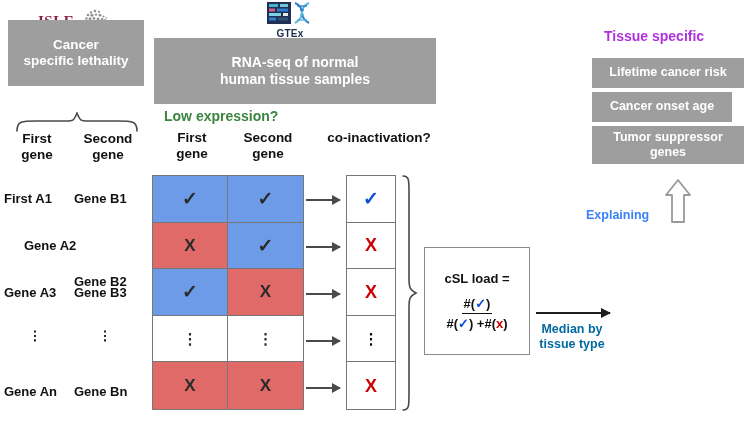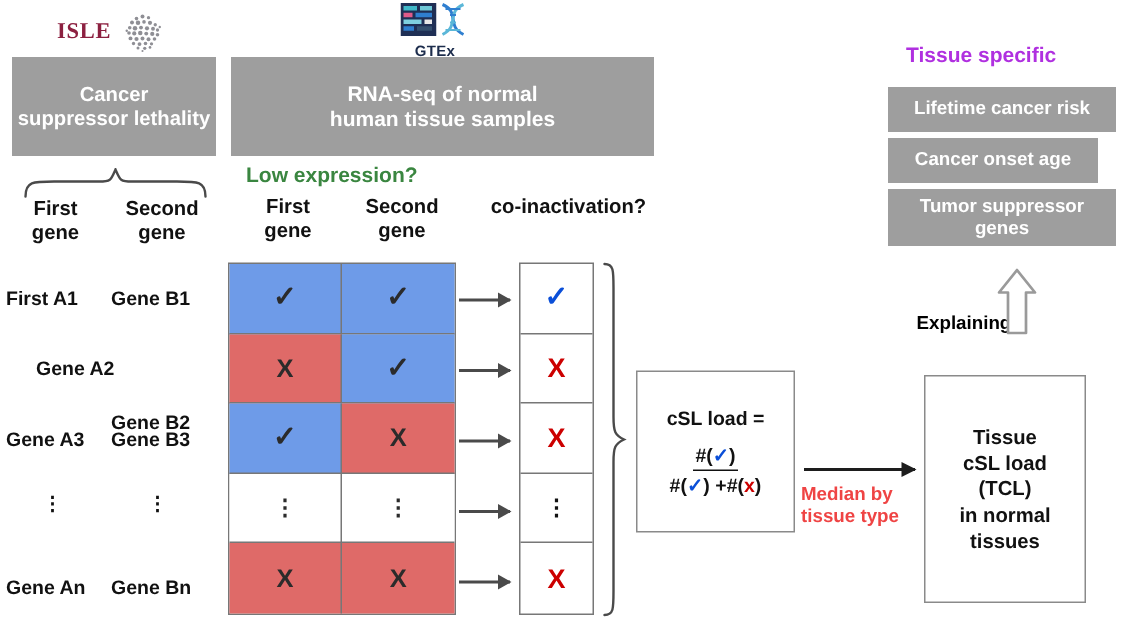--- a/index.html
+++ b/index.html
@@ -21,21 +21,21 @@
   .gtex-logo{left:258px;top:2px;width:64px;height:34px;text-align:center;}
   .gtex-mark{width:46px;height:22px;margin:0 auto;position:relative;overflow:hidden;border-radius:2px;}
   .gtex-word{font-size:10px;font-weight:bold;color:#1c2c4c;letter-spacing:.2px;margin-top:0px;font-family:"Liberation Sans",sans-serif;}
 
   
   .graybox{
     background:#9e9e9e;color:#ffffff;font-weight:bold;
     display:flex;align-items:center;justify-content:center;text-align:center;
     line-height:1.22;
   }
-  #box-cancer{left:8px;top:38px;width:136px;height:66px;font-size:13.5px;padding:16px 3px;box-sizing:border-box;}
+  #box-cancer{left:8px;top:20px;width:136px;height:66px;font-size:13.5px;padding:16px 3px;box-sizing:border-box;}
   #box-rnaseq{left:154px;top:38px;width:282px;height:66px;font-size:14px;}
 
   #box-lifetime{left:592px;top:58px;width:152px;height:30px;font-size:12.5px;}
   #box-onset{left:592px;top:92px;width:140px;height:30px;font-size:12.5px;}
   #box-tumor{left:592px;top:126px;width:152px;height:38px;font-size:12.5px;}
 
   
   .cap-green{left:164px;top:108px;color:#3a8640;font-size:14px;font-weight:bold;}
   .cap-magenta{left:604px;top:28px;color:#b030e0;font-size:14px;font-weight:bold;}
 
@@ -93,29 +93,29 @@
   .f-title{font-size:13px;font-weight:bold;color:#111;margin-bottom:10px;}
   .f-num{font-size:13px;font-weight:bold;color:#111;padding:0 2px 2px 2px;border-bottom:1.5px solid #111;}
   .f-den{font-size:13px;font-weight:bold;color:#111;padding-top:2px;}
   .tick{color:#0b4fd8;}
   .cross{color:#cc0000;}
 
   
   .med-arrow{left:536px;top:312px;width:74px;height:2px;background:#1d1d1d;}
   .med-arrow:after{content:"";position:absolute;right:-1px;top:-4.5px;
       border-left:10px solid #1d1d1d;border-top:5.5px solid transparent;border-bottom:5.5px solid transparent;}
-  .med-label{left:534px;top:322px;width:76px;font-size:12.5px;font-weight:bold;color:#ef4444;line-height:1.2;}
+  .med-label{left:534px;top:322px;width:76px;text-align:center;font-size:12.5px;font-weight:bold;color:#0369a1;line-height:1.2;}
 
   
   #box-tcl{left:616px;top:250px;width:108px;height:152px;border:1px solid #8a8a8a;background:#fff;
       box-sizing:border-box;display:flex;align-items:center;justify-content:center;text-align:center;
       font-size:13.5px;font-weight:bold;color:#111;line-height:1.28;}
 
   
-  .exp-label{left:611px;top:208px;font-size:12.5px;font-weight:bold;color:#000000;}
+  .exp-label{left:586px;top:208px;font-size:12.5px;font-weight:bold;color:#3b82f6;}
   .exp-arrow{left:664px;top:178px;width:28px;height:46px;}
 </style>
 </head>
 <body>
 
 <div class="stage">
 
   <div class="abs isle-logo">
     <span class="isle-word">ISLE</span>
     <span class="isle-blob">
@@ -181,21 +181,21 @@
         <line x1="33" y1="13" x2="37" y2="13" stroke="#5bb7d8" stroke-width="1.4"></line>
         <line x1="30" y1="18" x2="40" y2="18" stroke="#5bb7d8" stroke-width="1.4"></line>
       </svg>
     </span>
     <div class="gtex-word">GTEx</div>
   </div>
 
   <div class="abs graybox" id="box-cancer">
     <div>
       <div>Cancer</div>
-      <div>suppressor lethality</div>
+      <div>specific lethality</div>
     </div>
   </div>
 
   <div class="abs graybox" id="box-rnaseq">
     <div>
       <div>RNA-seq of normal</div>
       <div>human tissue samples</div>
     </div>
   </div>
 
@@ -321,29 +321,20 @@
       <span>+</span><span>#(</span><span class="cross">x</span><span>)</span>
     </div>
   </div>
 
   <div class="abs med-arrow"></div>
   <div class="abs med-label">
     <div>Median by</div>
     <div>tissue type</div>
   </div>
 
-  <div class="abs" id="box-tcl">
-    <div>
-      <div>Tissue</div>
-      <div>cSL load</div>
-      <div>(TCL)</div>
-      <div>in normal</div>
-      <div>tissues</div>
-    </div>
-  </div>
 
   <div class="abs exp-label">Explaining</div>
   <div class="abs exp-arrow">
     <svg width="28" height="46" viewBox="0 0 28 46" aria-hidden="true">
       <path d="M14 2 L26 17 L20 17 L20 44 L8 44 L8 17 L2 17 Z" fill="#ffffff" stroke="#9a9a9a" stroke-width="1.8" stroke-linejoin="round"></path>
     </svg>
   </div>
 
   <div class="abs cap-magenta">Tissue specific</div>
 

